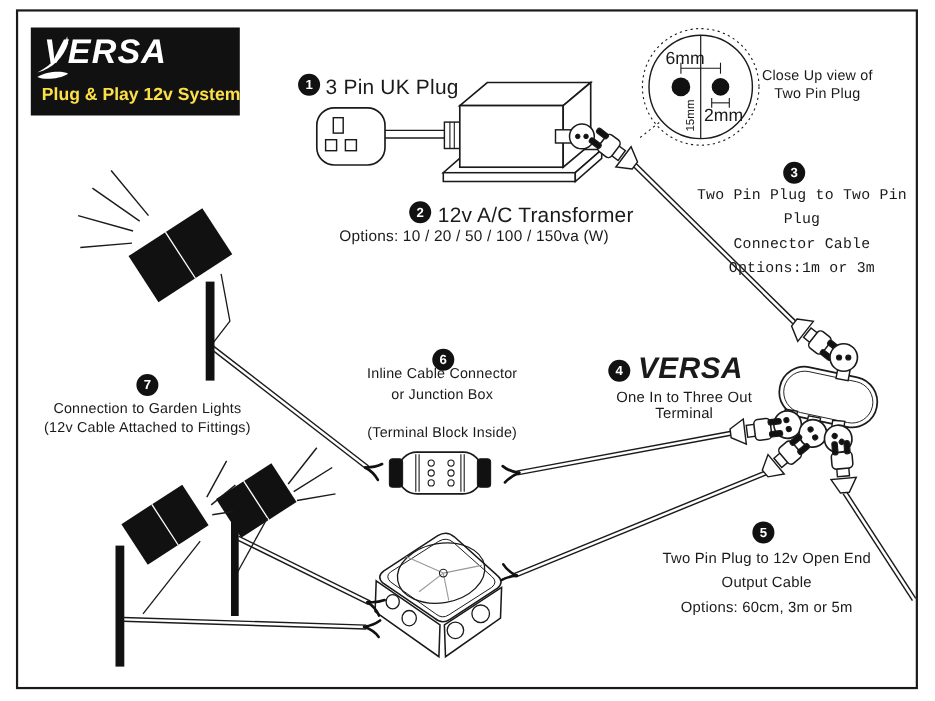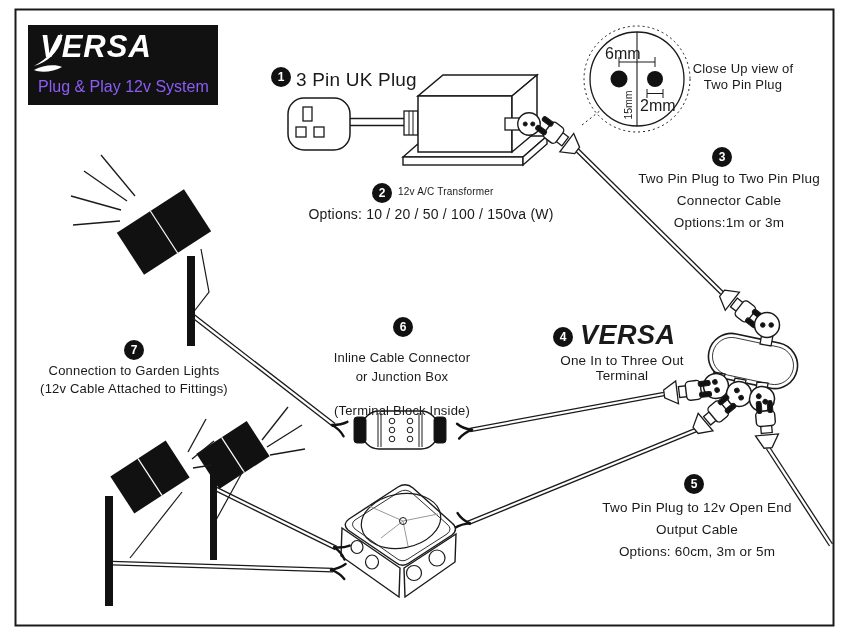--- a/index.html
+++ b/index.html
@@ -5,21 +5,21 @@
   html,body{margin:0;padding:0;background:#fff;}
   #stage{position:relative;width:850px;height:637px;background:#fff;overflow:hidden;
          font-family:"Liberation Sans",sans-serif;color:#1a1a1a;}
   svg{position:absolute;left:0;top:0;}
   .lbl{position:absolute;text-align:center;color:#1a1a1a;letter-spacing:.2px;}
   .badge{position:absolute;width:20px;height:20px;border-radius:50%;background:#111;
          color:#fff;font-size:12px;line-height:20px;text-align:center;font-weight:bold;}
   #logo{position:absolute;left:28px;top:25px;width:190px;height:80px;background:#111;}
   #logo .brand{position:absolute;left:12px;top:4px;color:#fff;font-size:31px;
                font-style:italic;font-weight:bold;letter-spacing:1px;}
-  #logo .tagline{position:absolute;left:10px;top:53px;color:#8b5cf6;font-size:16px;white-space:nowrap;}
+  #logo .tagline{position:absolute;left:10px;top:53px;color:#fde047;font-size:16px;white-space:nowrap;font-weight:bold;}
   #logo .swoosh{position:absolute;right:6px;top:6px;}
   .dim{position:absolute;font-size:16px;text-align:center;}
   .dim-v{position:absolute;font-size:10.5px;transform:rotate(-90deg);transform-origin:center;}
   .s3block,.s5block{line-height:22px;font-size:13.5px;}
   .s6block{line-height:19px;font-size:13px;}
   .s7block{line-height:18px;font-size:13px;}
 </style>
 </head>
 <body>
 
@@ -220,47 +220,47 @@
   <div class="badge" style="left:271px;top:67px;">1</div>
   <div class="badge" style="left:372px;top:183px;">2</div>
   <div class="badge" style="left:712px;top:147px;">3</div>
   <div class="badge" style="left:553px;top:327px;">4</div>
   <div class="badge" style="left:684px;top:474px;">5</div>
   <div class="badge" style="left:393px;top:317px;">6</div>
   <div class="badge" style="left:124px;top:340px;">7</div>
 
   <div class="lbl" style="left:296px;top:69px;font-size:19px;text-align:left;">3 Pin UK Plug</div>
 
-  <div class="lbl" style="left:398px;top:186px;font-size:10px;text-align:left;">12v A/C Transformer</div>
+  <div class="lbl" style="left:398px;top:186px;font-size:19px;text-align:left;">12v A/C Transformer</div>
   <div class="lbl" style="left:293px;top:206px;width:276px;font-size:14px;">Options: 10 / 20 / 50 / 100 / 150va (W)</div>
 
   <div class="lbl" style="left:688px;top:61px;width:110px;font-size:13px;line-height:16px;">
     <div>Close Up view of</div>
     <div>Two Pin Plug</div>
   </div>
   <div class="dim" style="left:605px;top:45px;width:30px;">6mm</div>
   <div class="dim-v" style="left:610px;top:99px;width:36px;text-align:center;">15mm</div>
   <div class="dim" style="left:640px;top:97px;width:30px;">2mm</div>
 
-  <div class="lbl s3block" style="left:629px;top:168px;width:200px;">
+  <div class="lbl s3block" style="left:629px;top:168px;width:200px;font-family:Liberation Mono, monospace;">
     <div>Two Pin Plug to Two Pin Plug</div>
     <div>Connector Cable</div>
     <div>Options:1m or 3m</div>
   </div>
 
   <div class="lbl" style="left:580px;top:320px;font-size:27px;font-weight:bold;font-style:italic;letter-spacing:.5px;text-align:left;">VERSA</div>
   <div class="lbl" style="left:536px;top:353px;width:172px;font-size:13.5px;">One In to Three Out Terminal</div>
 
   <div class="lbl s5block" style="left:597px;top:497px;width:200px;">
     <div>Two Pin Plug to 12v Open End</div>
     <div>Output Cable</div>
     <div>Options: 60cm, 3m or 5m</div>
   </div>
 
-  <div class="lbl s6block" style="left:322px;top:348px;width:160px;">
+  <div class="lbl s6block" style="left:322px;top:330px;width:160px;">
     <div>Inline Cable Connector</div>
     <div>or Junction Box</div>
     <div style="margin-top:15px;">(Terminal Block Inside)</div>
   </div>
 
   <div class="lbl s7block" style="left:34px;top:362px;width:200px;">
     <div>Connection to Garden Lights</div>
     <div>(12v Cable Attached to Fittings)</div>
   </div>
 

